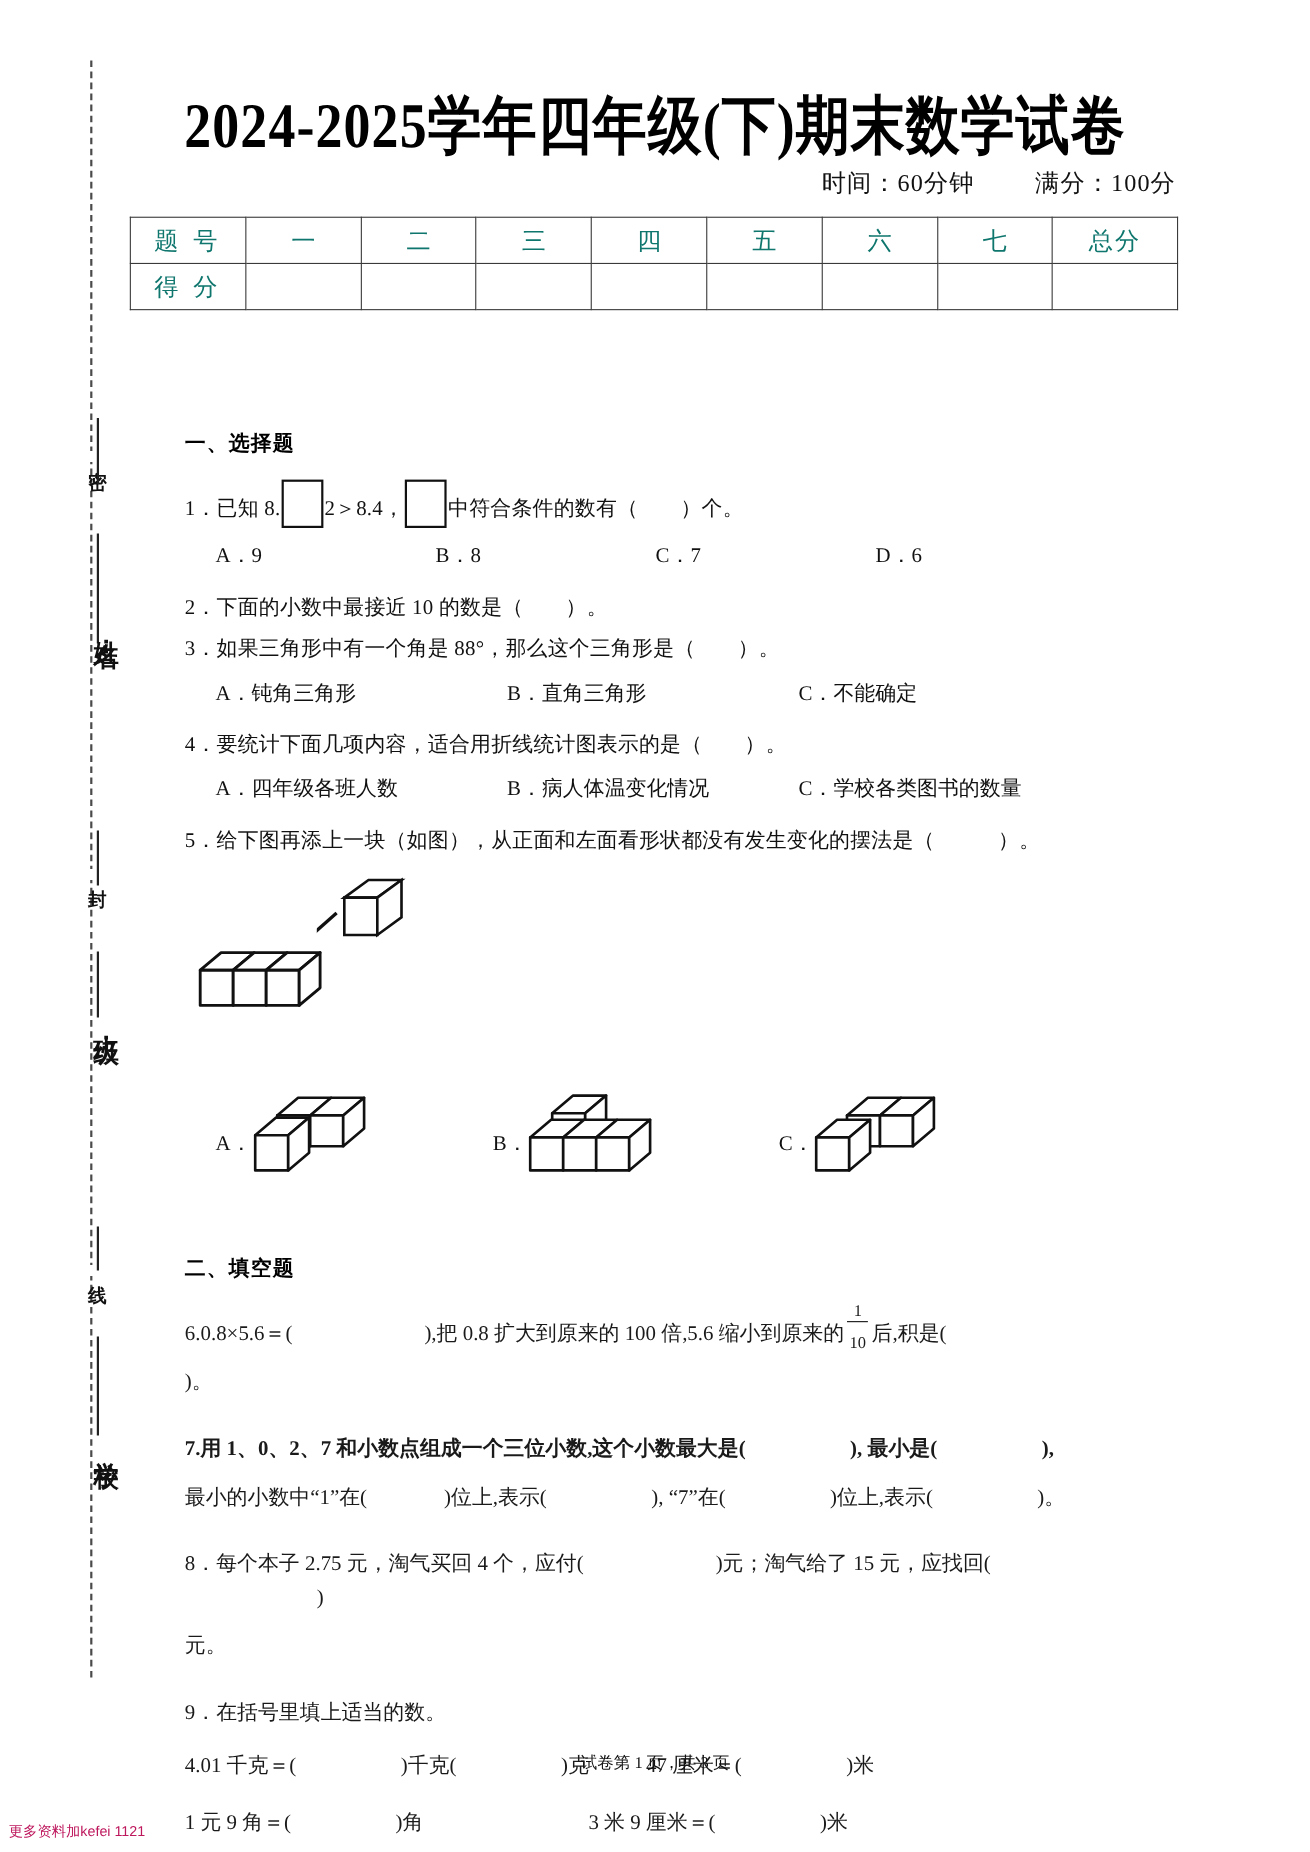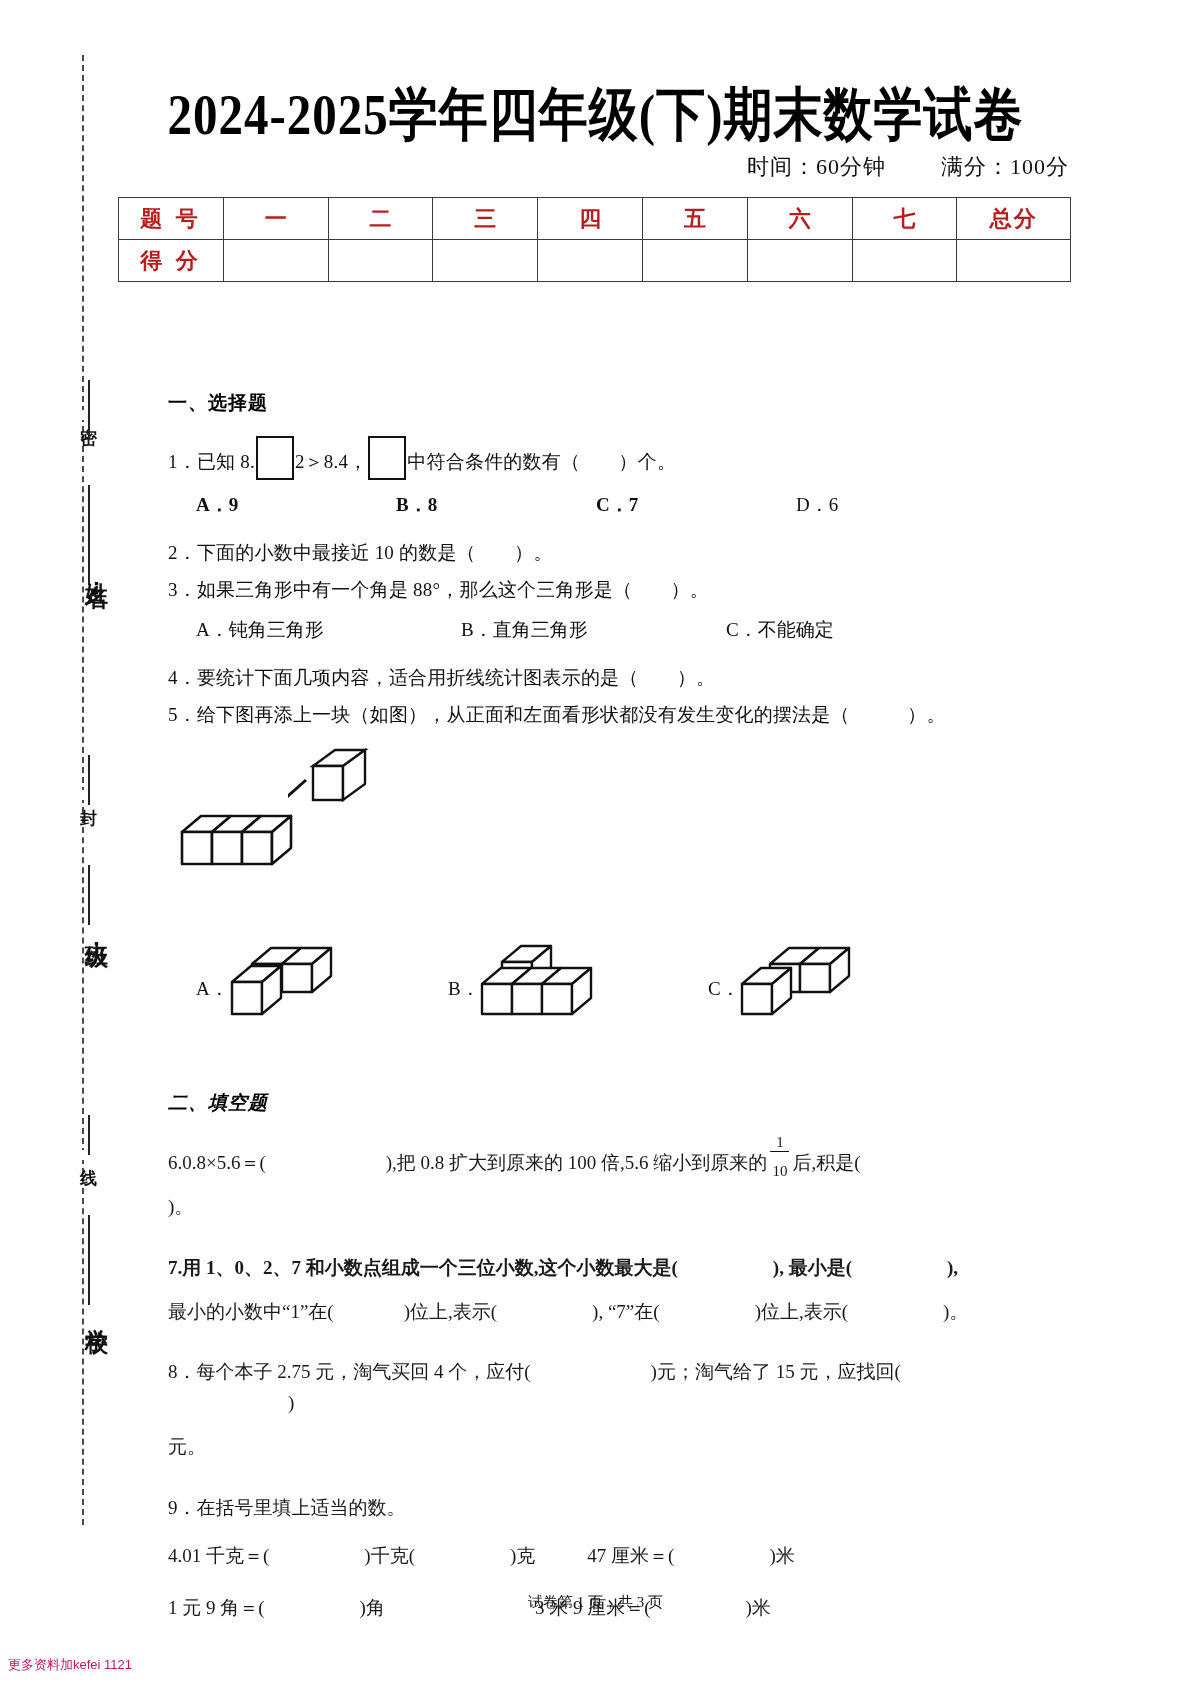--- a/index.html
+++ b/index.html
@@ -64,43 +64,43 @@
     position:absolute; left:118px; top:197px;
     width:953px;
     border-collapse:collapse;
   }
   .score-table td {
     border:1.5px solid #3a3a3a;
     height:39px;
     text-align:center;
     vertical-align:middle;
     font-size:22px;
-    font-weight:bold;
-    color:#b91c1c;
+    font-weight:normal;
+    color:#0f766e;
   }
   .score-table td.lead { width:104px; letter-spacing:4px; }
   .score-table td.num  { width:104px; }
   .score-table td.total{ width:113px; letter-spacing:2px; }
 
   
   .content { position:absolute; left:168px; top:347px; width:830px;margin-top:43px; }
   .sec-head {
     font-size:19px; font-weight:bold; letter-spacing:1px;
     margin:0 0 20px 0; color:#000;
   }
   .q {
     font-size:19px; line-height:1.55; color:#111;
     margin:0 0 8px 0; letter-spacing:0.2px;
   }
   .opts {
     display:flex; font-size:19px; color:#111;
     margin:12px 0 20px 28px;
   }
   .opt { white-space:nowrap; }
-  .opt.w4 { width:200px;font-weight:bold; }
+  .opt.w4 { width:200px; }
   .opt.w3 { width:265px; }
   .blank-box {
     display:inline-block;
     width:34px; height:40px;
     border:2px solid #111;
     vertical-align:-12px;
     margin:0 1px;
   }
 
   
@@ -211,20 +211,25 @@
     <div class="q">2．下面的小数中最接近 10 的数是（　　）。</div>
 
     <div class="q">3．如果三角形中有一个角是 88°，那么这个三角形是（　　）。</div>
     <div class="opts">
       <span class="opt w3">A．钝角三角形</span>
       <span class="opt w3">B．直角三角形</span>
       <span class="opt">C．不能确定</span>
     </div>
 
     <div class="q">4．要统计下面几项内容，适合用折线统计图表示的是（　　）。</div>
+    <div class="opts">
+      <span class="opt w3">A．四年级各班人数</span>
+      <span class="opt w3">B．病人体温变化情况</span>
+      <span class="opt">C．学校各类图书的数量</span>
+    </div>
 
     <div class="q">5．给下图再添上一块（如图），从正面和左面看形状都没有发生变化的摆法是（　　　）。</div>
 
     <div class="fig5">
 
       <svg width="260" height="120" style="position:absolute; left:120px; top:0;">
 
         <g fill="#ffffff" stroke="#111111" stroke-width="2.4">
           <polygon points="25,28 47,12 77,12 55,28"></polygon>
           <polygon points="25,28 55,28 55,62 25,62"></polygon>
@@ -299,21 +304,21 @@
           <polygon points="60,20 90,20 90,48 60,48"></polygon>
           <polygon points="90,20 109,4 109,32 90,48"></polygon>
 
           <polygon points="2,40 21,24 51,24 32,40"></polygon>
           <polygon points="2,40 32,40 32,70 2,70"></polygon>
           <polygon points="32,40 51,24 51,54 32,70"></polygon>
         </g>
       </svg>
     </div>
 
-    <div class="sec-head" style="margin-top:58px;font-style:italic;">二、填空题</div>
+    <div class="sec-head" style="margin-top:58px;">二、填空题</div>
 
     <div class="fill-line">
       <span>6.0.8×5.6＝(</span><span class="sp sp-l"></span><span>),把 0.8 扩大到原来的 100 倍,5.6 缩小到原来的</span><span class="frac"><span class="num">1</span><span class="den">10</span></span><span>后,积是(</span><span class="sp sp-l"></span><span>)。</span>
     </div>
 
     <div class="fill-line" style="margin-bottom:14px;font-weight:bold;">
       <span>7.用 1、0、2、7 和小数点组成一个三位小数,这个小数最大是(</span><span class="sp sp-m"></span><span>), 最小是(</span><span class="sp sp-m"></span><span>),</span>
     </div>
     <div class="fill-line">
       <span>最小的小数中“1”在(</span><span class="sp sp-s"></span><span>)位上,表示(</span><span class="sp sp-m"></span><span>), “7”在(</span><span class="sp sp-m"></span><span>)位上,表示(</span><span class="sp sp-m"></span><span>)。</span>

